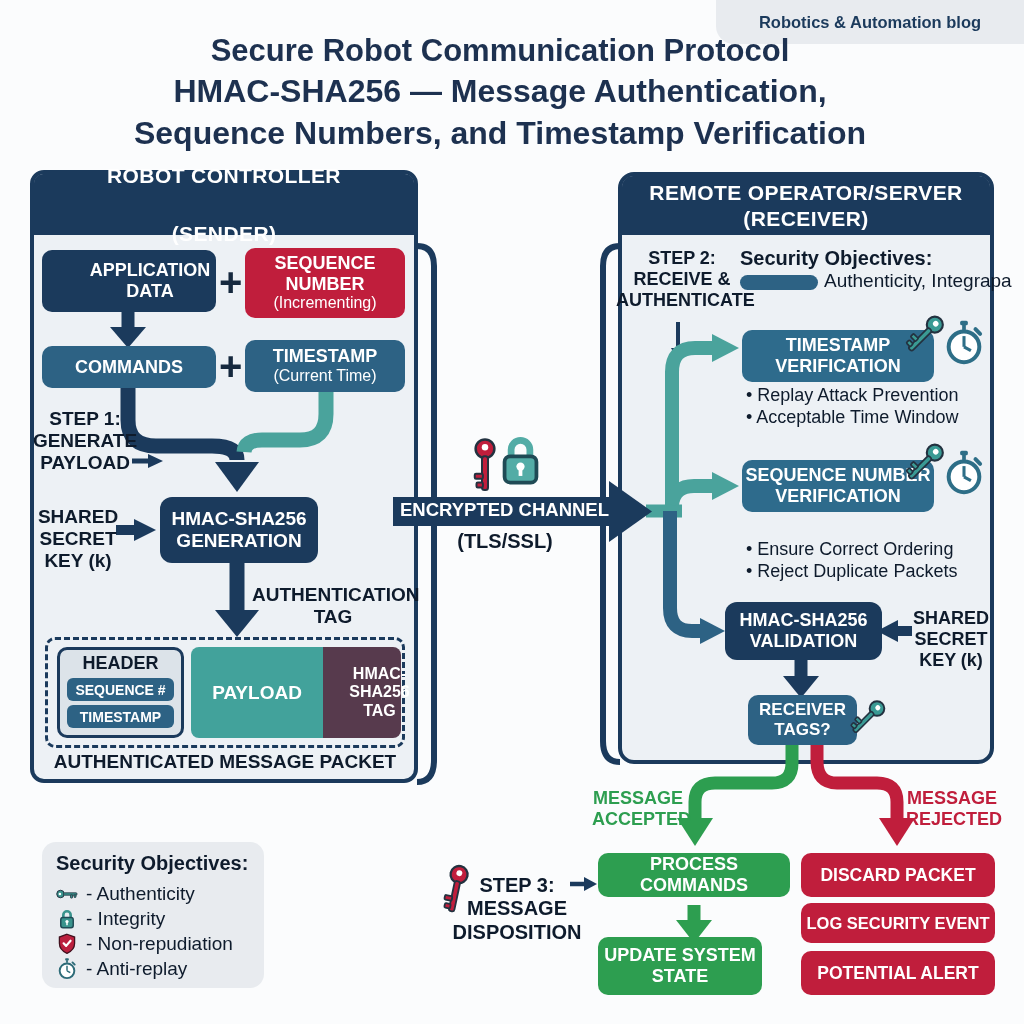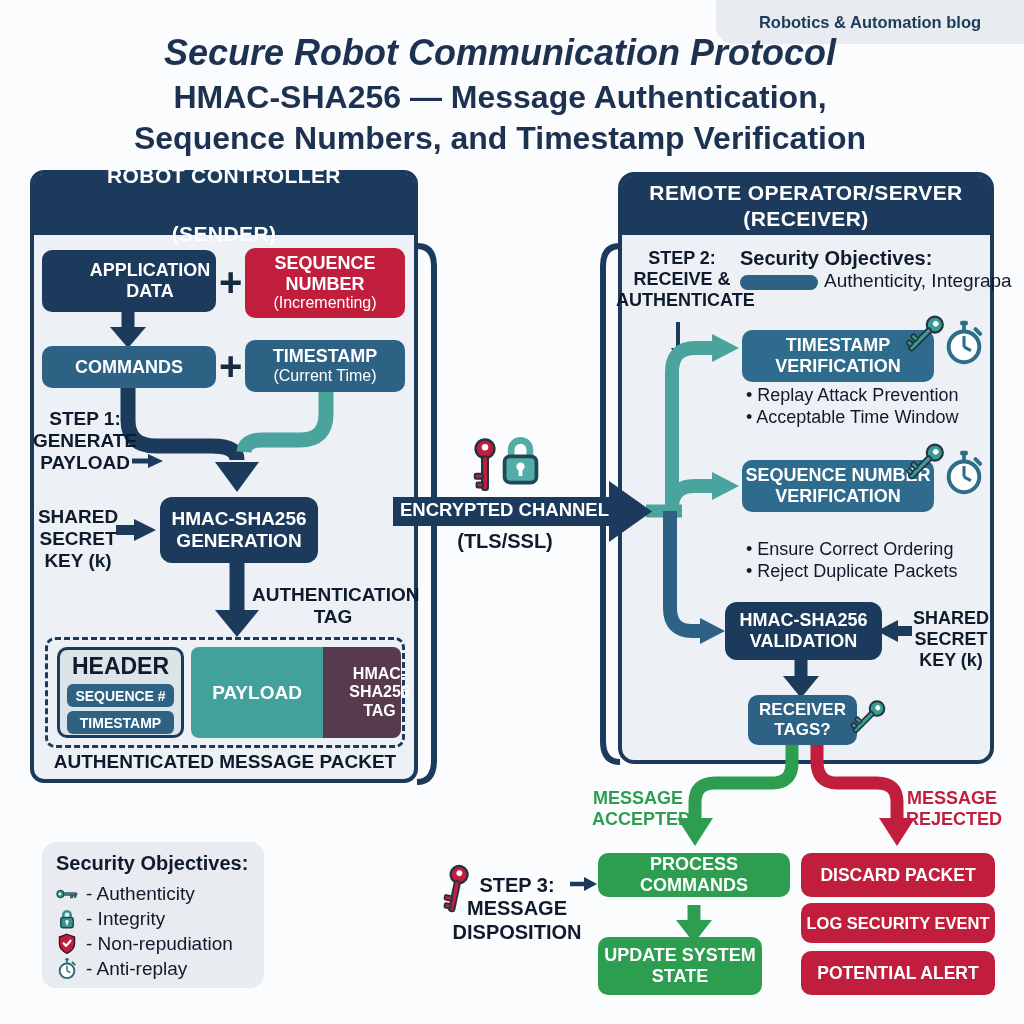--- a/index.html
+++ b/index.html
@@ -25,25 +25,25 @@
   .bullets span::before{content:"• ";}
   .icon{position:absolute;z-index:4;display:inline-block;}
   .icon svg{display:block;width:100%;height:100%;}
   .sN{stroke:var(--navy);} .fN{fill:var(--navy);}
   .sT{stroke:var(--teal-bright);} .fT{fill:var(--teal-bright);}
   .sB{stroke:var(--blue);} .fB{fill:var(--blue);}
   .sG{stroke:var(--green);} .fG{fill:var(--green);}
   .sR{stroke:var(--red);} .fR{fill:var(--red);}
   .badge{position:absolute;left:716px;top:0;width:308px;height:44px;background:var(--chip-bg);border-radius:0 0 0 18px;display:flex;align-items:center;justify-content:center;color:var(--navy);font-weight:bold;font-size:16.5px;z-index:3;}
   .title{position:absolute;left:0;top:34px;width:1000px;text-align:center;color:var(--title);font-weight:bold;z-index:3;line-height:1.08;}
-  .title .t1{font-size:36px;display:block;font-style:italic;}
+  .title .t1{font-size:31px;display:block;}
   .title .t2{font-size:32px;display:block;margin-top:7px;}
   .packet{position:absolute;left:45px;top:637px;width:360px;height:111px;border:3px dashed var(--navy);border-radius:10px;z-index:3;box-sizing:border-box;}
   .hdrbox{position:absolute;left:9px;top:7px;width:127px;height:91px;background:var(--header-box-bg);border:3px solid var(--navy);border-radius:10px;box-sizing:border-box;display:flex;flex-direction:column;align-items:center;padding-top:3px;}
-  .hdrbox .ttl{color:var(--ink);font-weight:bold;font-size:23px;}
+  .hdrbox .ttl{color:var(--ink);font-weight:bold;font-size:18px;}
   .pill{width:107px;margin-top:4px;background:var(--blue);color:#fff;font-weight:bold;font-size:14px;text-align:center;border-radius:6px;padding:3.5px 0;}
   .objpill{position:absolute;left:740px;top:275px;width:78px;height:15px;border-radius:8px;background:var(--blue);z-index:3;}
   .legend{position:absolute;left:42px;top:842px;width:222px;height:146px;background:var(--chip-bg);border-radius:14px;z-index:3;padding:10px 0 0 14px;box-sizing:border-box;}
   .legend .ttl{color:var(--ink);font-weight:bold;font-size:20px;display:block;margin-bottom:6px;}
   .lrow{display:flex;align-items:center;height:25px;}
   .lrow .licon{width:22px;height:22px;display:inline-block;flex:0 0 22px;}
   .lrow .licon svg{display:block;width:100%;height:100%;}
   .lrow .ltxt{color:var(--ink);font-size:19px;margin-left:8px;white-space:nowrap;}
   .chtext{position:absolute;left:400px;top:499px;width:208px;text-align:center;color:#fff;font-weight:bold;font-size:18.5px;white-space:nowrap;z-index:3;}
   .green-lbl{color:var(--green) !important;}

